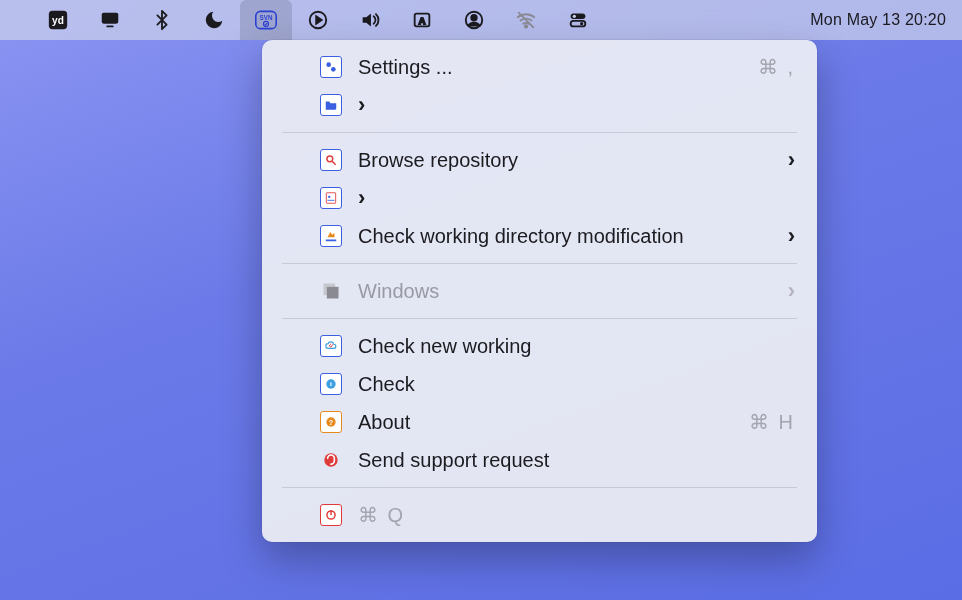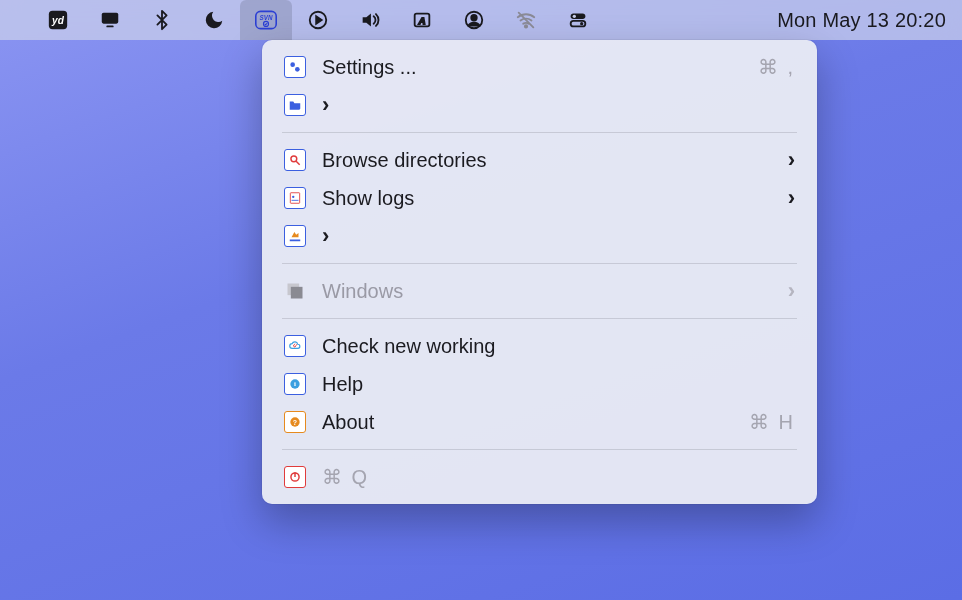--- a/index.html
+++ b/index.html
@@ -27,30 +27,29 @@
     gap: 0;
     margin-left: 20px;
   }
   .mb-item {
     width: 52px;
     height: 40px;
     display: flex;
     align-items: center;
     justify-content: center;
     color: #2a2a2f;
-    font-style: italic;
   }
   .mb-item.active {
     background: rgba(0,0,0,0.13);
     border-radius: 6px 6px 0 0;
   }
   .mb-item svg { width: 22px; height: 22px; }
   .menubar-clock {
     margin-left: auto;
-    font-size: 20px;
+    font-size: 16px;
     color: #1a1a1f;
     font-weight: 500;
     letter-spacing: 0.2px;
     padding-right: 4px;
   }
 
   
   .dropdown {
     position: absolute;
     top: 40px;
@@ -61,20 +60,21 @@
     box-shadow: 0 18px 40px rgba(0,0,0,0.28), 0 0 0 1px rgba(0,0,0,0.05);
     padding: 8px 0;
   }
   .menu-row {
     display: flex;
     align-items: center;
     height: 38px;
     padding: 0 22px;
     font-size: 20px;
     color: #1b1b20;
+    margin-left: 36px;
   }
   .menu-row.disabled { color: #9a9aa5; align-items: center; }
   .menu-icon {
     width: 22px; height: 22px;
     flex: 0 0 22px;
     margin-right: 16px;
     display: flex; align-items: center; justify-content: center;
     border-radius: 3px;
   }
   .menu-label { flex: 1 1 auto; }
@@ -228,47 +228,47 @@
 
   <div class="menu-row">
     <span class="menu-icon">
       <span class="ic-frame">
           <svg width="14" height="14" viewBox="0 0 24 24">
             <circle cx="10" cy="10" r="5" fill="none" stroke="#e03b3b" stroke-width="2.5"></circle>
             <line x1="14" y1="14" x2="20" y2="20" stroke="#e03b3b" stroke-width="2.5"></line>
           </svg>
         </span>
     </span>
-    <span class="menu-label">Browse directories</span>
+    <span class="menu-label">Browse repository</span>
     <span class="menu-chevron">›</span>
   </div>
 
   <div class="menu-row">
     <span class="menu-icon">
       <span class="ic-frame">
           <svg width="14" height="14" viewBox="0 0 24 24">
             <rect x="4" y="3" width="16" height="18" rx="1" fill="#fff" stroke="#e03b3b" stroke-width="1.5"></rect>
             <circle cx="9" cy="10" r="2" fill="#3b5fe0"></circle>
             <line x1="6" y1="16" x2="18" y2="16" stroke="#3b5fe0" stroke-width="1.5"></line>
           </svg>
         </span>
     </span>
-    <span class="menu-label">Show logs</span>
     <span class="menu-chevron">›</span>
   </div>
 
   <div class="menu-row">
     <span class="menu-icon">
       <span class="ic-frame">
           <svg width="14" height="14" viewBox="0 0 24 24">
             <path d="M3 18h18v3H3z" fill="#3b5fe0"></path>
             <path d="M6 14l5-9 3 5 4-3v7H6z" fill="#e68a1e"></path>
           </svg>
         </span>
     </span>
+    <span class="menu-label">Check working directory modification</span>
     <span class="menu-chevron">›</span>
   </div>
 
   <div class="menu-sep"></div>
 
   <div class="menu-row disabled">
     <span class="menu-icon">
       <svg width="20" height="20" viewBox="0 0 24 24">
           <rect x="3" y="3" width="14" height="14" fill="#c7c7ce"></rect>
           <rect x="7" y="7" width="14" height="14" fill="#8a8a92"></rect>
@@ -294,36 +294,45 @@
 
   <div class="menu-row">
     <span class="menu-icon">
       <span class="ic-frame">
           <svg width="14" height="14" viewBox="0 0 24 24">
             <circle cx="12" cy="12" r="8" fill="#3b9fe0"></circle>
             <text x="12" y="16" text-anchor="middle" font-size="12" font-weight="900" fill="#fff" font-family="Georgia">i</text>
           </svg>
         </span>
     </span>
-    <span class="menu-label">Help</span>
+    <span class="menu-label">Check</span>
   </div>
 
   <div class="menu-row">
     <span class="menu-icon">
       <span class="ic-frame orange">
           <svg width="14" height="14" viewBox="0 0 24 24">
             <circle cx="12" cy="12" r="8" fill="#e68a1e"></circle>
             <text x="12" y="16.5" text-anchor="middle" font-size="12" font-weight="900" fill="#fff" font-family="Arial">?</text>
           </svg>
         </span>
     </span>
     <span class="menu-label">About</span>
     <span class="menu-shortcut">⌘ H</span>
   </div>
 
+  <div class="menu-row">
+    <span class="menu-icon">
+      <svg width="20" height="20" viewBox="0 0 24 24">
+          <circle cx="12" cy="12" r="8" fill="#e03b3b"></circle>
+          <path d="M8 10a4 4 0 018 0v3a4 4 0 01-4 4" fill="none" stroke="#fff" stroke-width="2" stroke-linecap="round"></path>
+        </svg>
+    </span>
+    <span class="menu-label">Send support request</span>
+  </div>
 
   <div class="menu-sep"></div>
 
   <div class="menu-row">
     <span class="menu-icon">
       <span class="ic-frame red">
           <svg width="14" height="14" viewBox="0 0 24 24">
             <circle cx="12" cy="12" r="7" fill="none" stroke="#e03b3b" stroke-width="2.5"></circle>
             <line x1="12" y1="4" x2="12" y2="12" stroke="#e03b3b" stroke-width="2.5"></line>
           </svg>

